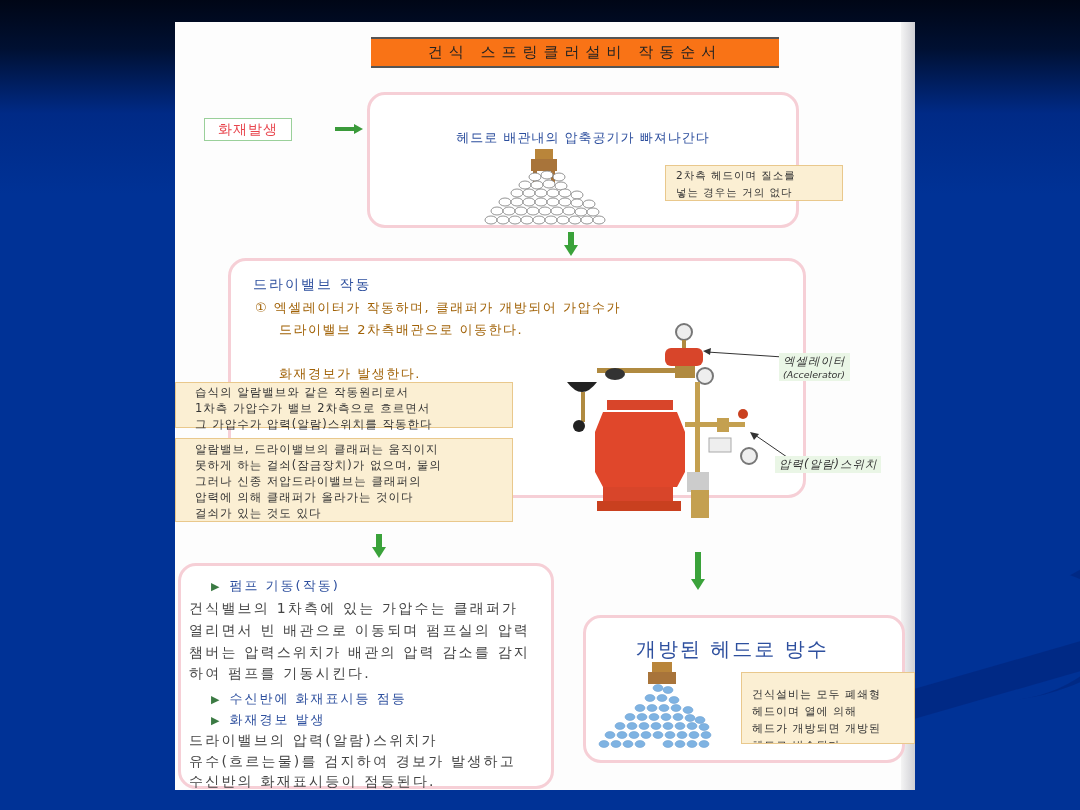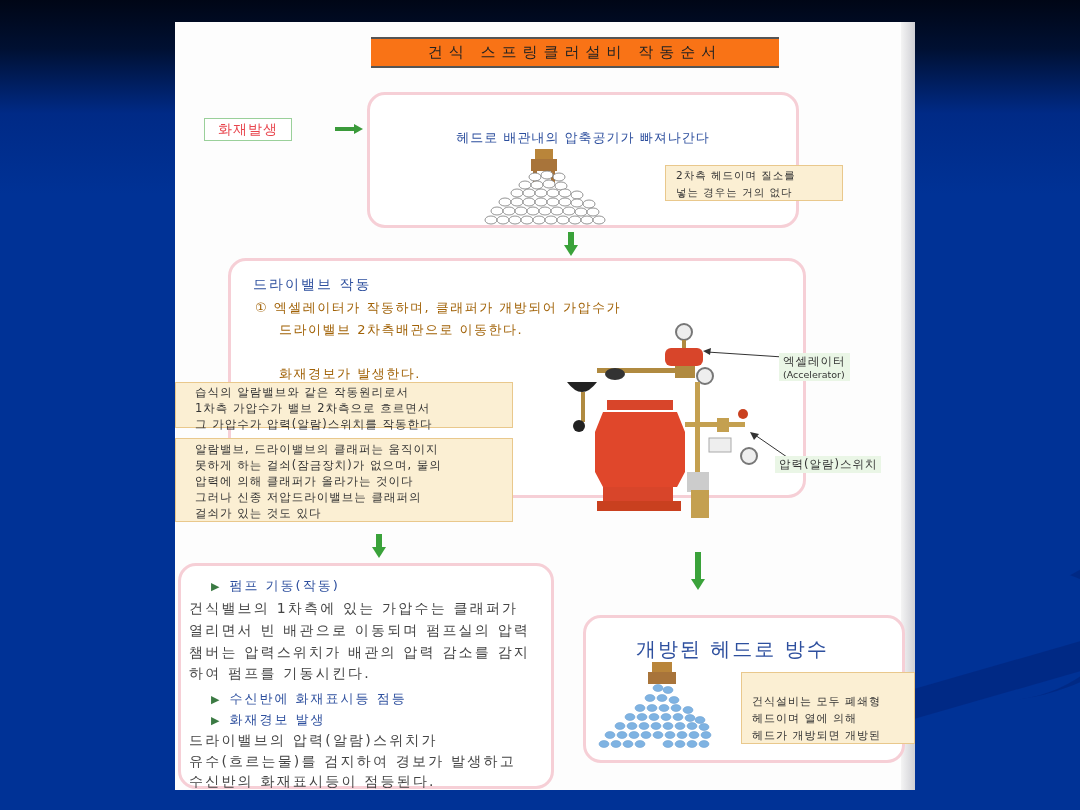--- a/index.html
+++ b/index.html
@@ -66,28 +66,28 @@
   }
   .note-1 { left: 490px; top: 143px; width: 178px; height: 36px; padding: 1px 0 0 10px; letter-spacing: 1px; }
   .box2 { left: 53px; top: 236px; width: 578px; height: 240px; }
   .box2 .hd { left: 22px; top: 15px; font-size: 14px; letter-spacing: 2px; }
   .box2 .item { font-size: 13px; letter-spacing: 1.5px; color: #a16207; position:absolute; left: 12px; margin-left: 12px; }
   .note-2 { left: 0; top: 360px; width: 338px; height: 46px; padding: 1px 0 0 19px; font-size: 11.5px; line-height: 16px; letter-spacing: 1px; }
   .note-3 { left: 0; top: 416px; width: 338px; height: 84px; padding: 2px 0 0 19px; font-size: 11.5px; line-height: 16px; letter-spacing: 1px; }
   .valve { left: 392px; top: 300px; width: 200px; height: 200px; }
   .callout {
     font-size: 11.5px; color: #333; background: #eaf6e6;
-    padding: 1px 4px; letter-spacing: 1px;
+    padding: 1px 4px; letter-spacing: 1px; font-style: italic;
   }
   .box3 { left: 3px; top: 541px; width: 376px; height: 226px; }
   .box3 .t { position:absolute; left: 8px; font-size: 14px; color: #444; letter-spacing: 2.2px; }
   .box3 .bullet { position:absolute; left: 14px; font-size: 13px; letter-spacing: 2px; margin-left: 16px; }
   .tri { color: #3b7a43; margin-right: 8px; font-size: 11px; }
   .box4 { left: 408px; top: 593px; width: 322px; height: 148px; }
-  .note-4 { left: 566px; top: 650px; width: 174px; height: 72px; padding: 20px 0 0 10px; font-size: 11px; line-height: 17px; letter-spacing: 1px; white-space: nowrap; overflow: hidden; }
+  .note-4 { left: 566px; top: 650px; width: 174px; height: 72px; padding: 13px 0 0 10px; font-size: 11px; line-height: 17px; letter-spacing: 1px; white-space: nowrap; overflow: hidden; }
 </style>
 </head>
 <body>
 
 <div class="swoosh1"></div>
 <div class="swoosh2"></div>
 
 <div class="page">
   <div class="page-edge"></div>
 
@@ -167,22 +167,22 @@
   </div>
 
   <div class="abs note note-2">
     <div>습식의 알람밸브와 같은 작동원리로서</div>
     <div>1차측 가압수가 밸브 2차측으로 흐르면서</div>
     <div>그 가압수가 압력(알람)스위치를 작동한다</div>
   </div>
   <div class="abs note note-3">
     <div>알람밸브, 드라이밸브의 클래퍼는 움직이지</div>
     <div>못하게 하는 걸쇠(잠금장치)가 없으며, 물의</div>
+    <div>그러나 신종 저압드라이밸브는 클래퍼의</div>
     <div>압력에 의해 클래퍼가 올라가는 것이다</div>
-    <div>그러나 신종 저압드라이밸브는 클래퍼의</div>
     <div>걸쇠가 있는 것도 있다</div>
   </div>
 
   <svg class="abs valve" viewBox="0 0 200 200">
     <circle cx="117" cy="10" r="8" fill="#eee" stroke="#777" stroke-width="2"></circle>
     <rect x="115" y="18" width="4" height="8" fill="#b08a40"></rect>
     <rect x="98" y="26" width="38" height="18" rx="6" fill="#d8452a"></rect>
     <rect x="108" y="44" width="20" height="12" fill="#b08a40"></rect>
     <rect x="30" y="46" width="80" height="5" fill="#b08a40"></rect>
     <ellipse cx="48" cy="52" rx="10" ry="6" fill="#333"></ellipse>

